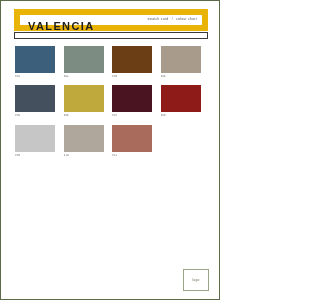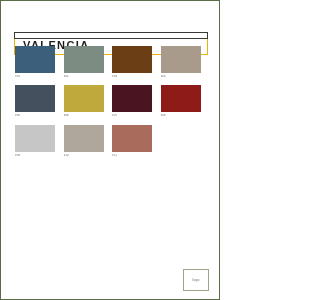--- a/index.html
+++ b/index.html
@@ -10,21 +10,21 @@
     -webkit-font-smoothing:none;
   }
   #page{
     position:relative;width:220px;height:300px;box-sizing:border-box;
     border:1px solid #5c6b47;background:#ffffff;
   }
 
   
   .header-box{
     position:absolute;left:13px;top:8px;width:194px;height:22px;
-    box-sizing:border-box;border:1px solid #eab308;background:#fff;margin-top:24px;
+    box-sizing:border-box;border:6px solid #eab308;background:#fff;
   }
   .brand-title{
     position:absolute;left:8px;top:5px;
     font-size:11px;font-weight:bold;letter-spacing:1.4px;
     color:#1d1d1b;line-height:12px;white-space:nowrap;
   }
   .meta-line{
     position:absolute;right:5px;top:2px;
     font-size:3.2px;letter-spacing:.35px;color:#4a4a4a;
     line-height:4px;white-space:nowrap;

